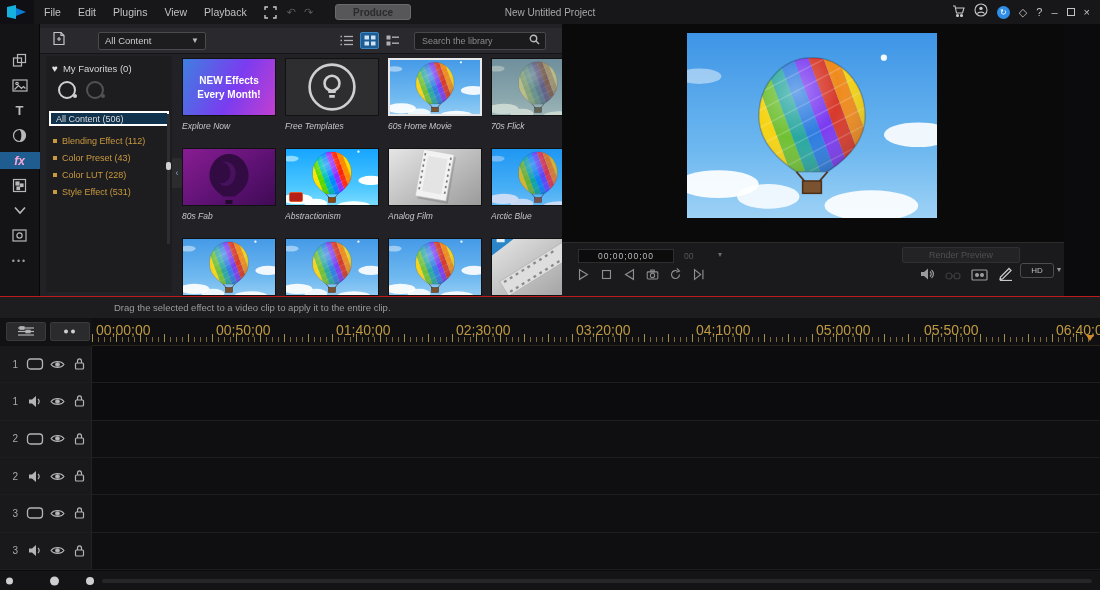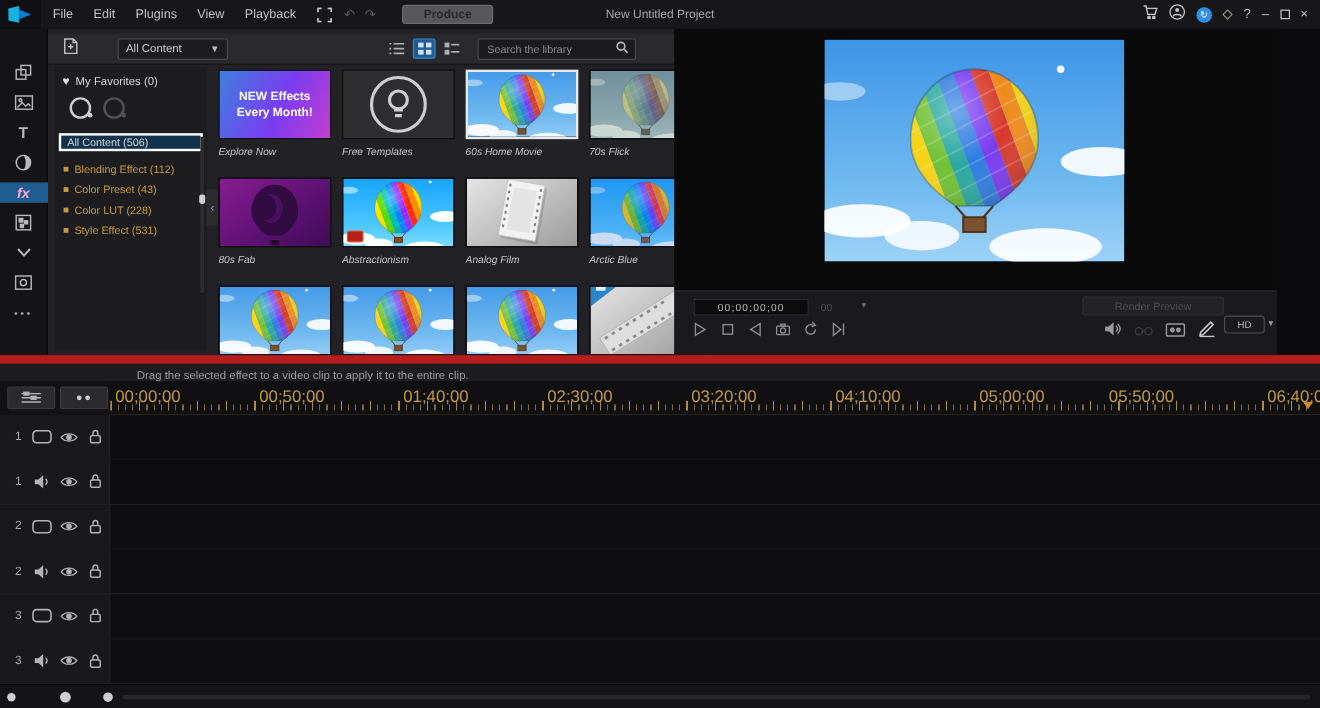--- a/index.html
+++ b/index.html
@@ -25,21 +25,21 @@
   .room{width:40px;height:17px;display:flex;align-items:center;justify-content:center;color:#b8b8ba;font-size:12px;}
   .room.active{background:#1f5c8f;color:#f9a8d4;}
   .room .t-letter{font-size:13px;font-weight:bold;}
   .room .fx-label{font-style:italic;font-size:12px;font-weight:bold;}
   .room .dots{letter-spacing:2px;font-size:9px;color:#9a9a9c;}
 
   
   .library{position:absolute;top:24px;left:40px;width:558px;height:272px;background:#222226;}
   .lib-header{position:absolute;top:4px;left:0;right:0;height:26px;background:#2a2a2e;border-bottom:1px solid #141416;display:flex;align-items:center;}
   .import-ico{margin-left:12px;}
-  .dropdown{margin-left:32px;width:92px;height:18px;background:#1d1d1f;border:1px solid #4a4a4d;border-radius:2px;display:flex;align-items:center;padding:0 6px;}
+  .dropdown{margin-left:32px;width:108px;height:18px;background:#1d1d1f;border:1px solid #4a4a4d;border-radius:2px;display:flex;align-items:center;padding:0 6px;}
   .dropdown .val{color:#cccccd;font-size:9.5px;flex:1;}
   .dropdown .caret{color:#bbb;font-size:8px;}
   .view-toggles{display:flex;margin-left:131px;gap:4px;}
   .vt{width:19px;height:17px;border-radius:2px;display:flex;align-items:center;justify-content:center;}
   .vt.active{background:#1d5c94;border:1px solid #3c86c2;}
   .searchbox{margin-left:12px;width:132px;height:18px;background:#1b1b1d;border:1px solid #48484b;border-radius:2px;display:flex;align-items:center;padding:0 5px;}
   .searchbox input{flex:1;background:transparent;border:none;outline:none;color:#b9b9bb;font-size:9px;min-width:0;}
   .searchbox input::placeholder{color:#8a8a8c;}
   .mag{color:#b8b8ba;font-size:10px;}
 
@@ -91,21 +91,21 @@
   .fps{position:absolute;left:122px;top:8px;color:#56565a;font-size:8.5px;}
   .tc-caret{position:absolute;left:156px;top:7px;color:#6a6a6d;font-size:8px;}
   .render-btn{position:absolute;left:340px;top:4px;width:118px;height:16px;background:#232326;border:1px solid #303033;border-radius:2px;color:#4f4f52;font-size:9px;text-align:center;line-height:14px;}
   .transport{position:absolute;left:14px;top:24px;display:flex;gap:8px;}
   .transport svg{display:block;}
   .right-icos{position:absolute;left:358px;top:24px;display:flex;gap:10px;align-items:center;}
   .quality{position:absolute;left:458px;top:20px;width:34px;height:15px;border:1px solid #4c4c4f;border-radius:3px;color:#bdbdbf;font-size:8px;text-align:center;line-height:13px;}
   .q-caret{position:absolute;left:495px;top:22px;color:#9a9a9c;font-size:8px;}
 
   
-  .statusbar{position:absolute;top:296px;left:0;right:0;height:22px;background:#1d1d20;border-top:7px solid #b91c1c;}
+  .statusbar{position:absolute;top:296px;left:0;right:0;height:22px;background:#1d1d20;border-top:1px solid #b91c1c;}
   .hint{position:absolute;left:114px;top:0;line-height:22px;color:#9c9c9e;font-size:9.5px;}
 
   
   .timeline{position:absolute;top:318px;left:0;right:0;bottom:0;background:#121215;}
   .tl-toolbar{position:absolute;top:0;left:0;right:0;height:28px;}
   .tl-btn{position:absolute;top:4px;width:40px;height:19px;background:#2b2b2e;border:1px solid #3a3a3d;border-radius:2px;display:flex;align-items:center;justify-content:center;}
   .tl-btn.b1{left:6px;} .tl-btn.b2{left:50px;}
   .ruler{position:absolute;left:92px;right:0;top:0;height:28px;background:#101013;border-bottom:1px solid #2a2414;}
   .rl{position:absolute;top:4px;font-size:14px;color:#bf9a42;}
   .ticks{position:absolute;left:0;right:10px;bottom:3px;height:5px;

